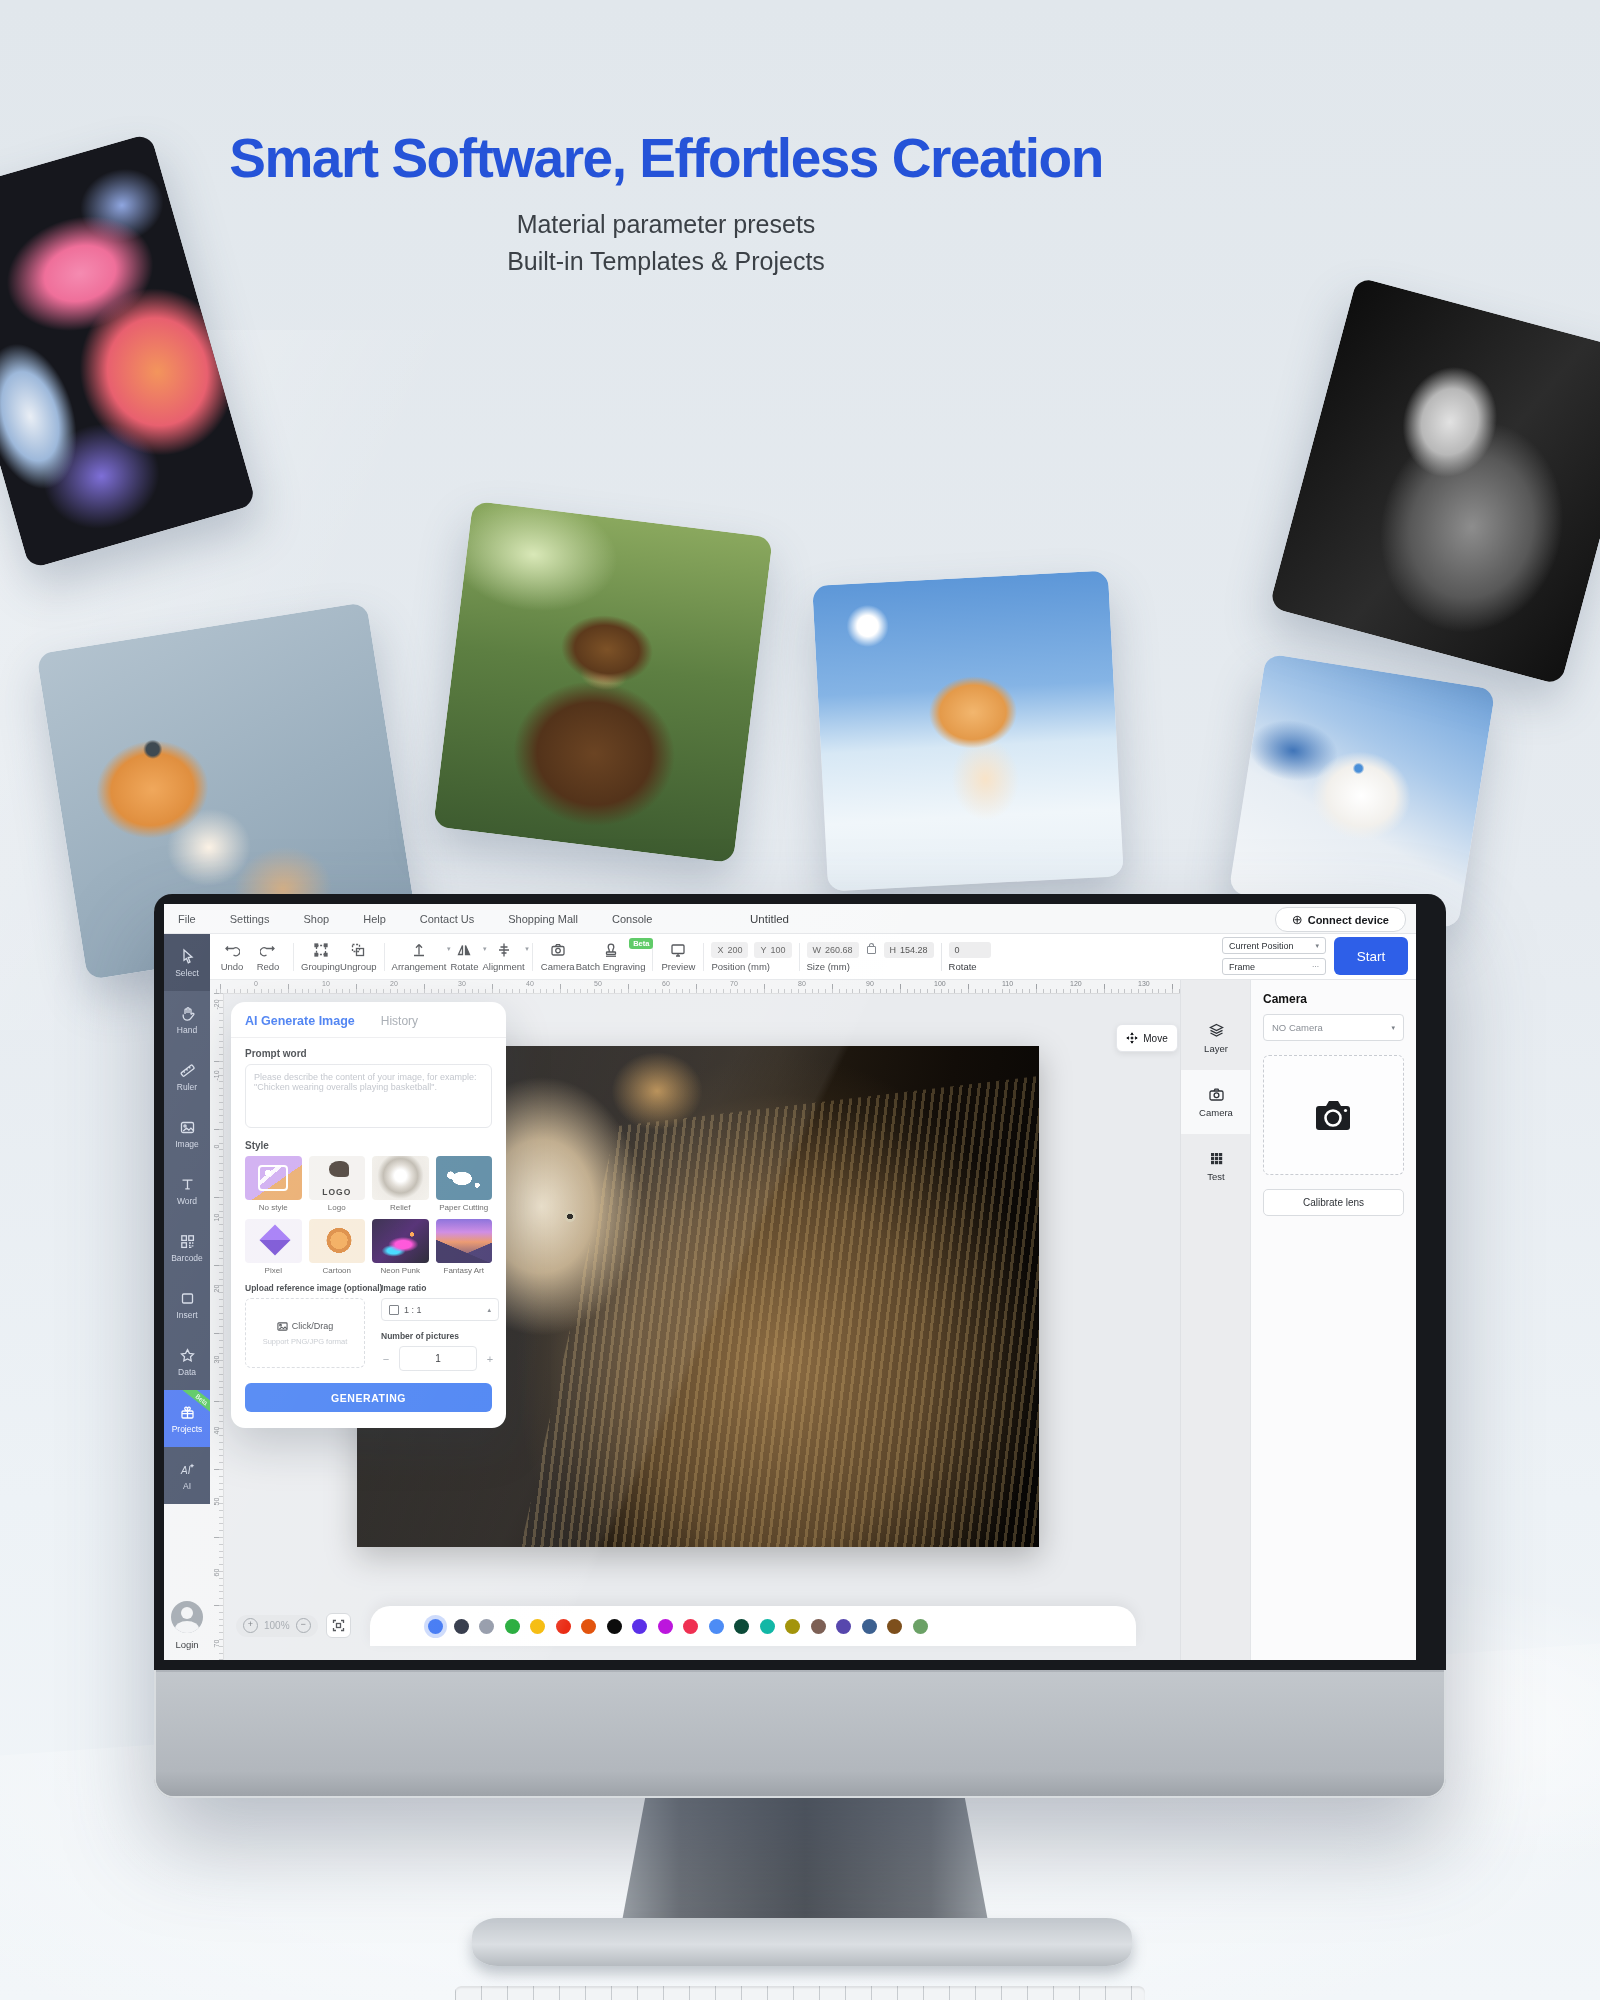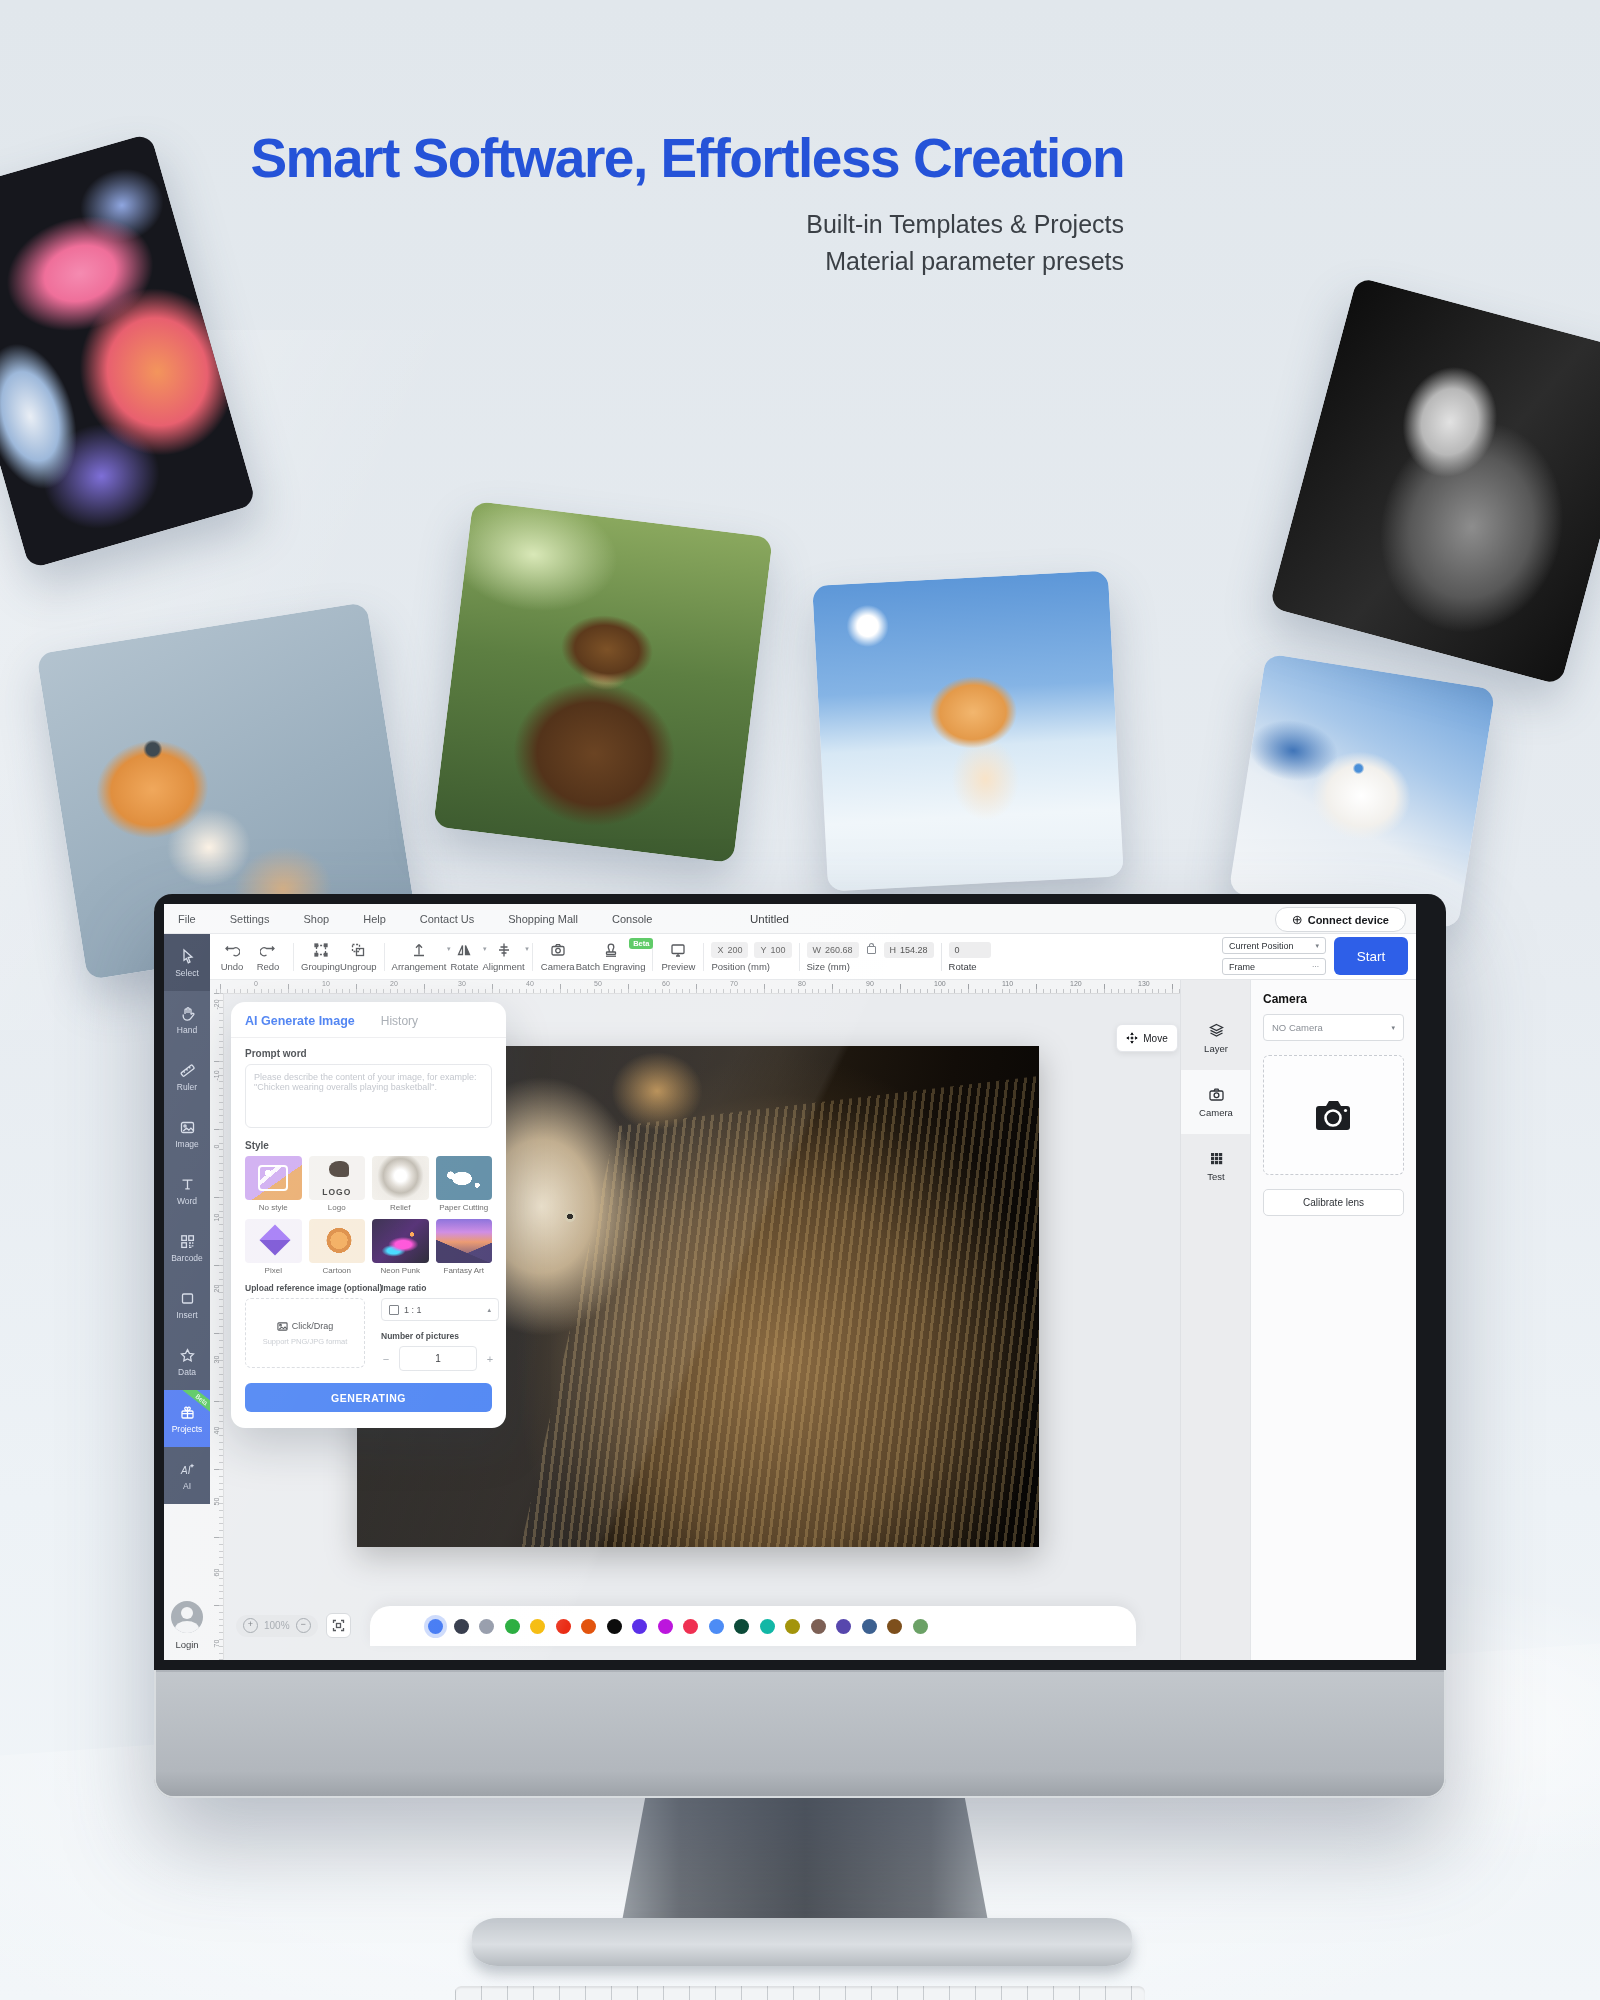--- a/index.html
+++ b/index.html
@@ -8,21 +8,21 @@
     font-family:"Liberation Sans","DejaVu Sans",sans-serif;
     background:linear-gradient(180deg,#e1e7ec 0%,#e6ebf0 45%,#edf2f6 75%,#f2f6f9 100%);
   }
   
   .wave{position:absolute;pointer-events:none;z-index:0;}
   .wave.w1{left:-200px;top:1700px;width:2000px;height:420px;background:radial-gradient(ellipse at 50% 0%,rgba(255,255,255,.9),rgba(255,255,255,0) 70%);transform:rotate(-4deg);}
   .wave.w2{left:900px;top:1560px;width:900px;height:300px;background:radial-gradient(ellipse at 50% 50%,rgba(255,255,255,.75),rgba(255,255,255,0) 70%);transform:rotate(6deg);}
   .wave.w3{left:-150px;top:330px;width:700px;height:700px;background:linear-gradient(115deg,rgba(255,255,255,.45),rgba(255,255,255,0) 60%);}
 
   
-  .hero{position:absolute;left:144px;top:126px;width:980px;text-align:right;z-index:1;}
+  .hero{position:absolute;left:176px;top:126px;width:980px;text-align:center;z-index:1;}
   .hero h1{margin:0;font-size:55px;font-weight:600;letter-spacing:-1.5px;color:#2553d8;}
   .hero .sub{margin-top:16px;font-size:25px;color:#3b4046;line-height:37px;font-weight:400;}
 
   
   .card{position:absolute;border-radius:16px;box-shadow:0 22px 45px rgba(70,85,110,.28);overflow:hidden;z-index:2;}
   .card .art{position:absolute;inset:0;}
   .card-horse{left:-28px;top:158px;width:236px;height:386px;transform:rotate(-16deg);}
   .card-horse .art{background:
      radial-gradient(ellipse 70px 120px at 18% 62%,#e9eef5 0%,#9db8da 38%,rgba(60,70,110,0) 62%),
      radial-gradient(ellipse 120px 90px at 55% 30%,#f58bb1 0%,#ef6f9a 30%,rgba(239,111,154,0) 62%),
@@ -230,22 +230,22 @@
 </head>
 <body>
 
 <div class="wave w1"></div>
 <div class="wave w2"></div>
 <div class="wave w3"></div>
 
 <div class="hero">
   <h1>Smart Software, Effortless Creation</h1>
   <div class="sub">
+    <div>Material parameter presets</div>
     <div>Built-in Templates &amp; Projects</div>
-    <div>Material parameter presets</div>
   </div>
 </div>
 
 <div class="card card-horse">
     <div class="art"></div>
   </div>
 <div class="card card-kittens">
     <div class="art"></div>
   </div>
 <div class="card card-bear">

